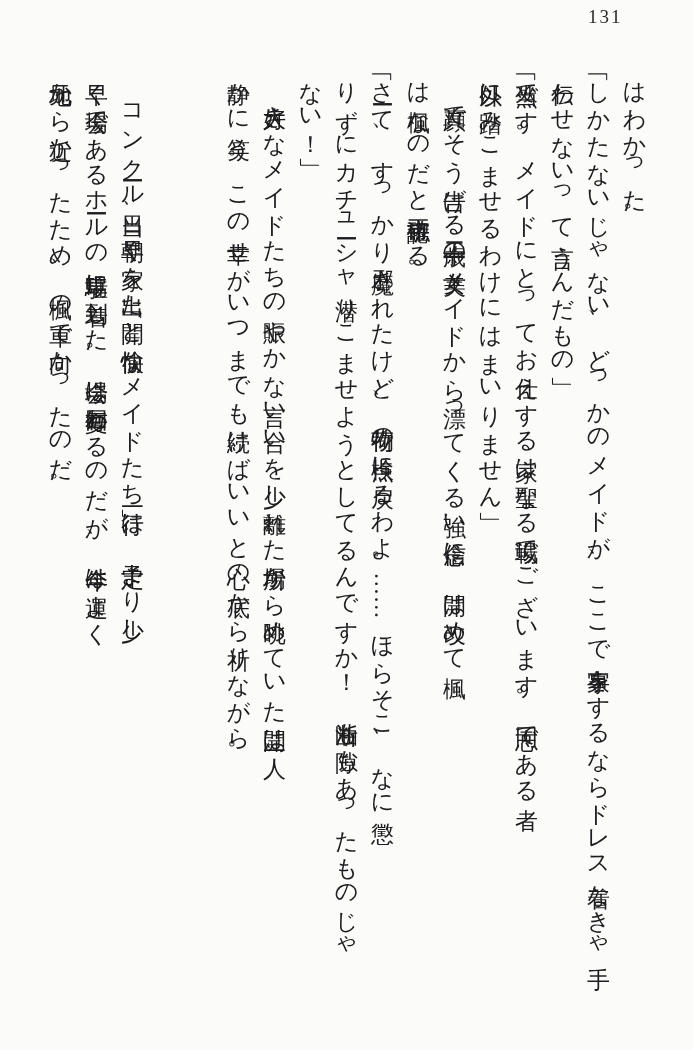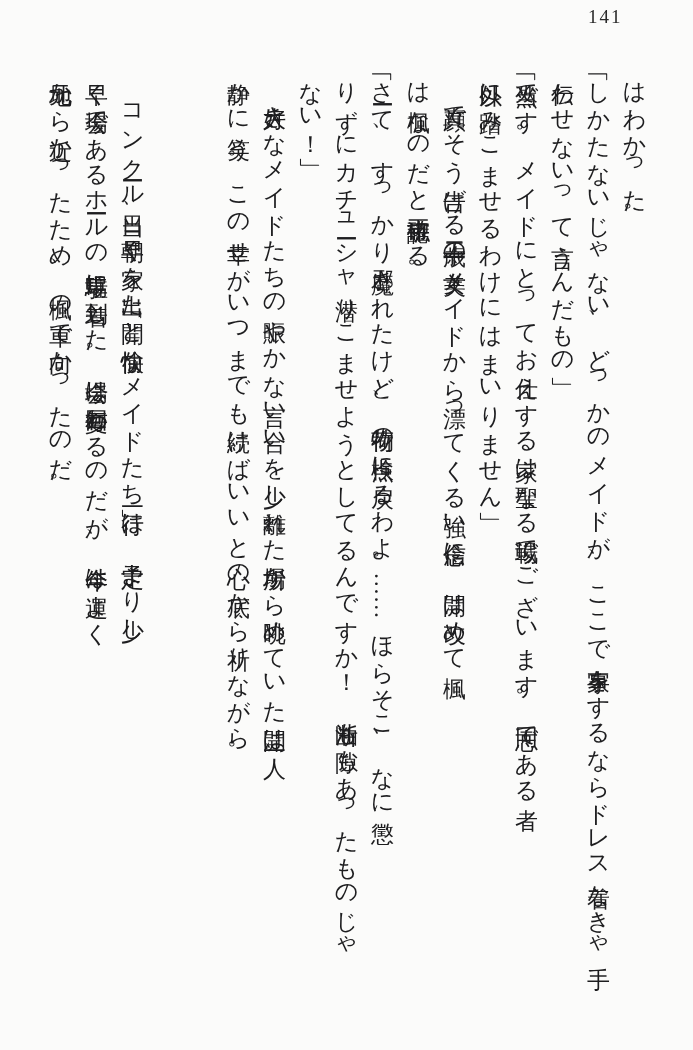--- a/index.html
+++ b/index.html
@@ -46,21 +46,21 @@
     text-indent: 23px;
   }
   .tcol.scene-break {
     width: 70px; 
   }
 </style>
 </head>
 <body>
 
 <div class="page">
-  <div class="page-number">141</div>
+  <div class="page-number">131</div>
   <div class="page-text" id="text-area">
       <p class="tcol">はわかった。</p>
       <p class="tcol">「しかたないじゃない、どっかのメイドが、ここで家事をするならドレス着なきゃ手</p>
       <p class="tcol">伝わせないって言うんだもの」</p>
       <p class="tcol">「当然です。メイドにとってお仕えする家は聖なる戦場でございます。同志である者</p>
       <p class="tcol">以外に踏みこませるわけにはまいりません」</p>
       <p class="tcol indent">真顔でそう告げる二十二歳の美女メイドから漂ってくる強い信念に、開は改めて楓</p>
       <p class="tcol">は楓なのだと再確認する。</p>
       <p class="tcol">「さーて、すっかり邪魔されたけど、荷物の点検に戻るわよ。……ほらそこ、なに懲</p>
       <p class="tcol">りずにカチューシャ潜りこませようとしてるんですか！　油断も隙もあったものじゃ</p>

